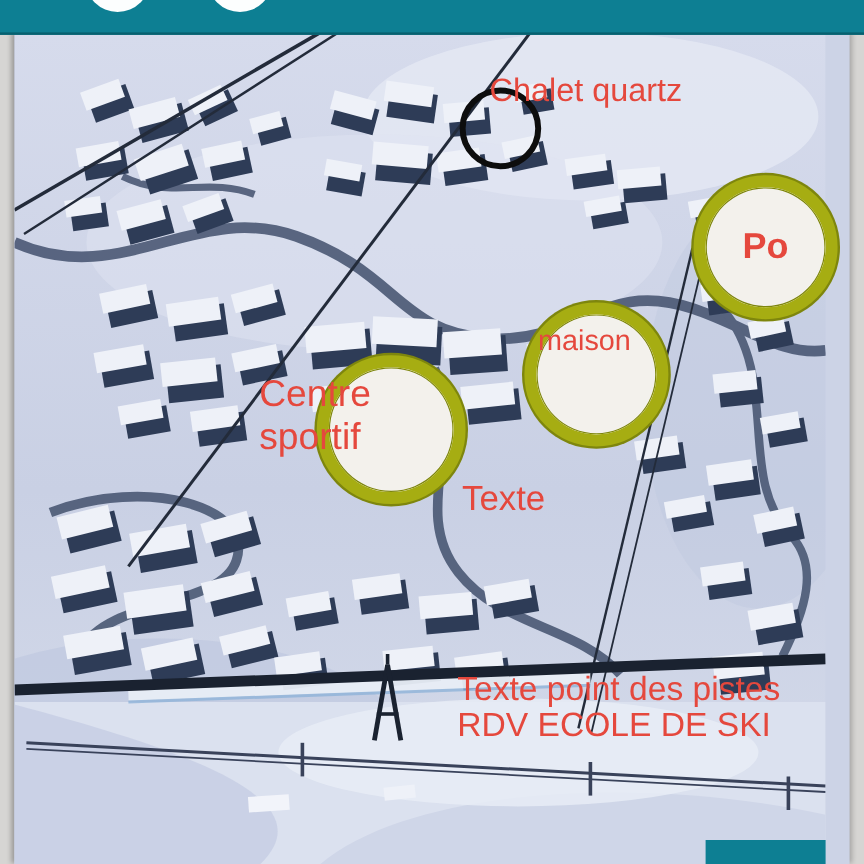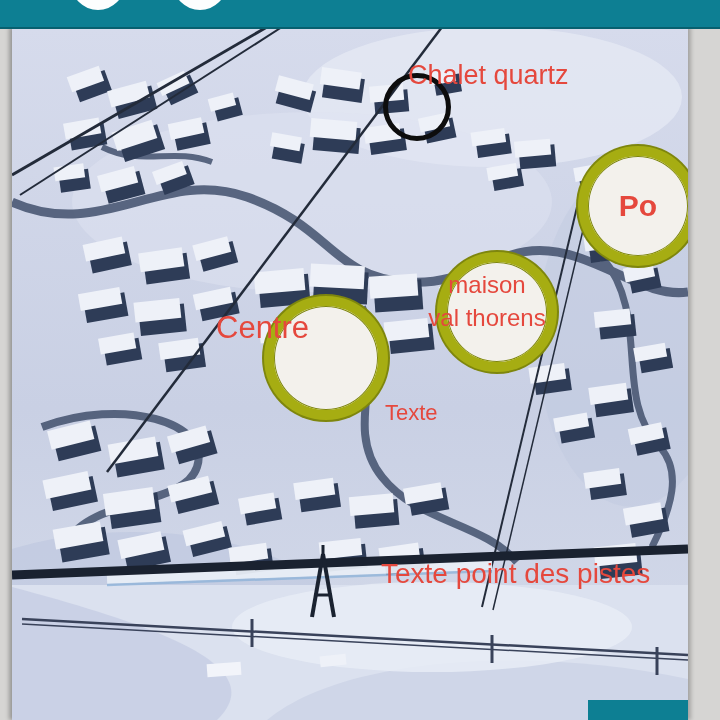--- a/index.html
+++ b/index.html
@@ -8,41 +8,41 @@
 
   
   .topbar{position:absolute;left:0;top:0;width:720px;height:27px;background:var(--teal,#0d7f93);
           border-bottom:2px solid var(--teal-dark-edge,#07606f);overflow:hidden;z-index:30;}
   .logo-circle{position:absolute;top:-44px;width:54px;height:54px;border-radius:50%;background:#fcfefe;}
   .logo-circle.c1{left:71px;}
   .logo-circle.c2{left:173px;}
 
   
   .map-wrap{position:absolute;left:12px;top:27px;width:676px;height:693px;overflow:hidden;
-            background:#ccd3e6;box-shadow:-3px 0 4px rgba(0,0,0,.28), 3px 0 4px rgba(0,0,0,.22);z-index:10;}
+            background:#ccd3e6;box-shadow:-3px 0 4px rgba(0,0,0,.28), 3px 0 4px rgba(0,0,0,.22);z-index:10;padding-left:20px;}
   .map-wrap svg{position:absolute;left:0;top:0;}
 
   
   .marker{position:absolute;border-radius:50%;background:var(--marker-fill,#f3f1ec);
           border:10px solid var(--marker-ring,#a6ad12);
           box-shadow:0 0 0 2px var(--marker-ring-edge,#7e860d), inset 0 0 0 1px var(--marker-ring-edge,#7e860d);
           display:flex;align-items:center;justify-content:center;z-index:15;}
   .marker.po{left:566px;top:119px;width:100px;height:100px;}
   .marker.maison{left:425px;top:225px;width:100px;height:100px;}
   .marker.centre{left:252px;top:269px;width:104px;height:104px;}
   .marker .mk-txt{color:var(--label-red,#e5483d);font-size:30px;line-height:32px;font-weight:bold;}
 
   .black-circle{position:absolute;left:371px;top:46px;width:58px;height:58px;border-radius:50%;
                 border:5px solid var(--annotation-black,#0d0d0d);z-index:14;}
 
   .lbl{position:absolute;color:var(--label-red,#e5483d);z-index:20;white-space:nowrap;}
   .lbl-chalet{left:396px;top:33px;font-size:27px;}
   .lbl-maison{left:355px;top:241px;width:240px;text-align:center;font-size:24px;line-height:33px;}
   .lbl-centre{left:204px;top:283px;width:200px;font-size:31px;line-height:36px;}
-  .lbl-texte{left:373px;top:373px;font-size:22px;}
+  .lbl-texte{left:373px;top:373px;font-size:29px;}
   .lbl-rond{left:369px;top:532px;font-size:28px;line-height:30px;}
 
   
   .corner-teal{position:absolute;left:588px;top:700px;width:100px;height:20px;background:var(--teal,#0d7f93);z-index:25;}
 </style>
 </head>
 <body>
 
 <div class="stage">
 
@@ -243,32 +243,33 @@
 
     <div class="lbl lbl-chalet">Chalet quartz</div>
 
     <div class="marker po">
       <span class="mk-txt">Po</span>
     </div>
 
     <div class="marker maison"></div>
     <div class="lbl lbl-maison">
       <div>maison</div>
-      <div>val thorens</div>
     </div>
 
     <div class="marker centre"></div>
     <div class="lbl lbl-centre">
       <div>Centre</div>
+      <div>sportif</div>
     </div>
 
     <div class="lbl lbl-texte">Texte</div>
 
     <div class="lbl lbl-rond">
       <div>Texte point des pistes</div>
+      <div>RDV ECOLE DE SKI</div>
     </div>
   </div>
 
   <div class="topbar">
     <div class="logo-circle c1"></div>
     <div class="logo-circle c2"></div>
   </div>
 
   <div class="corner-teal"></div>
 </div>

